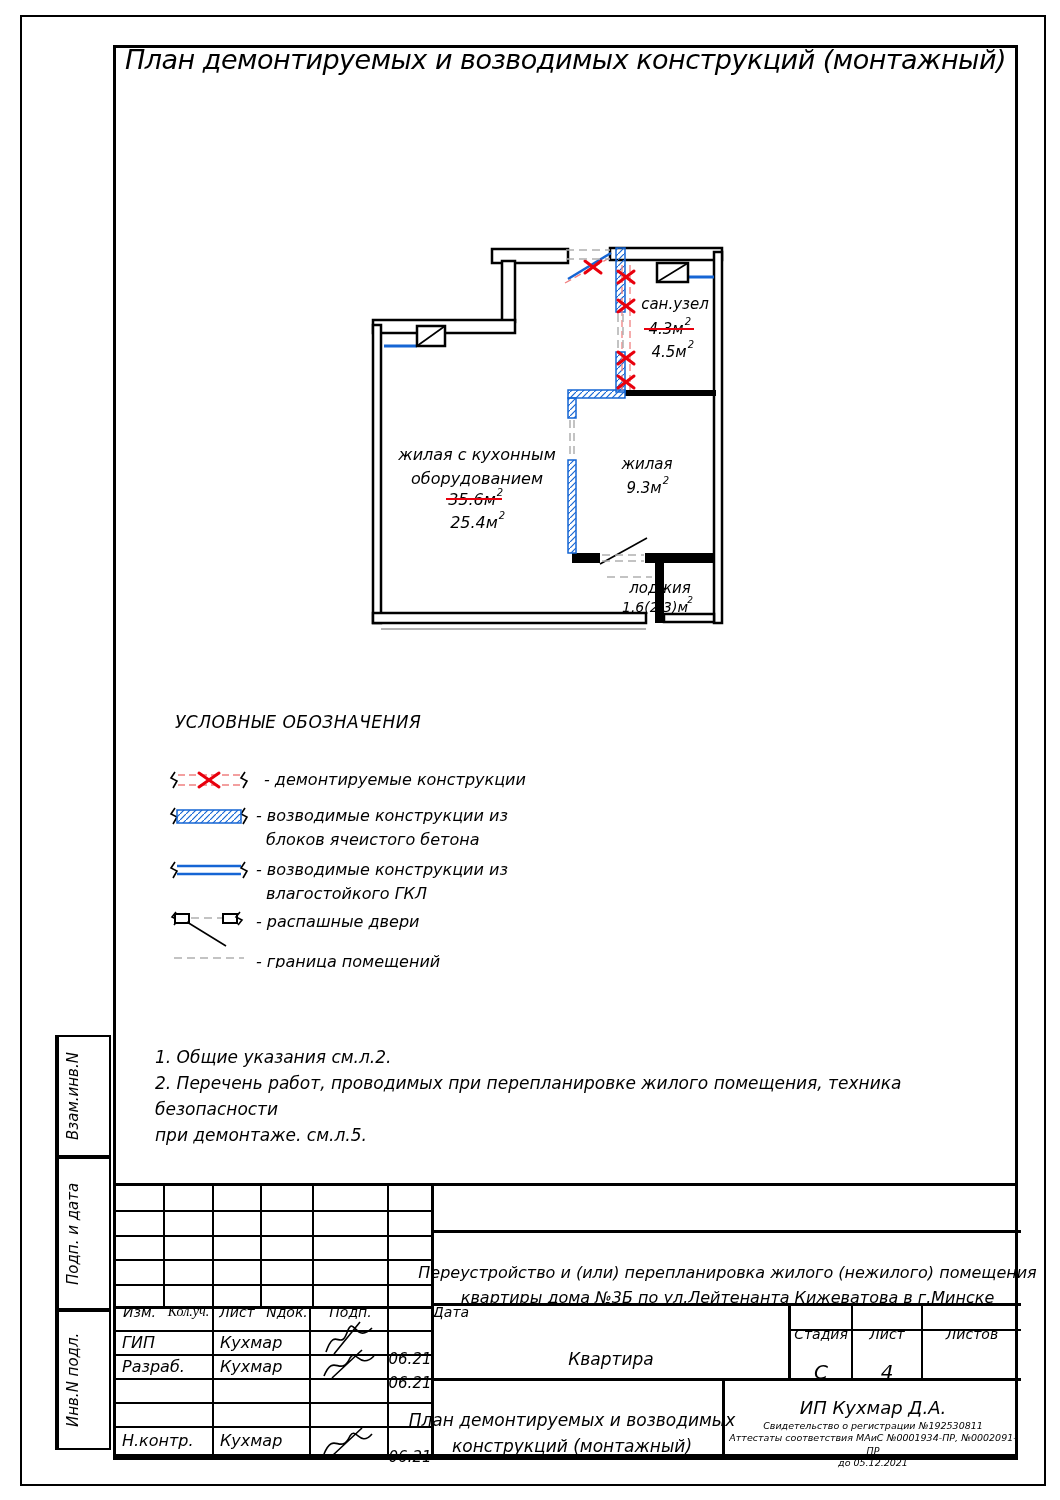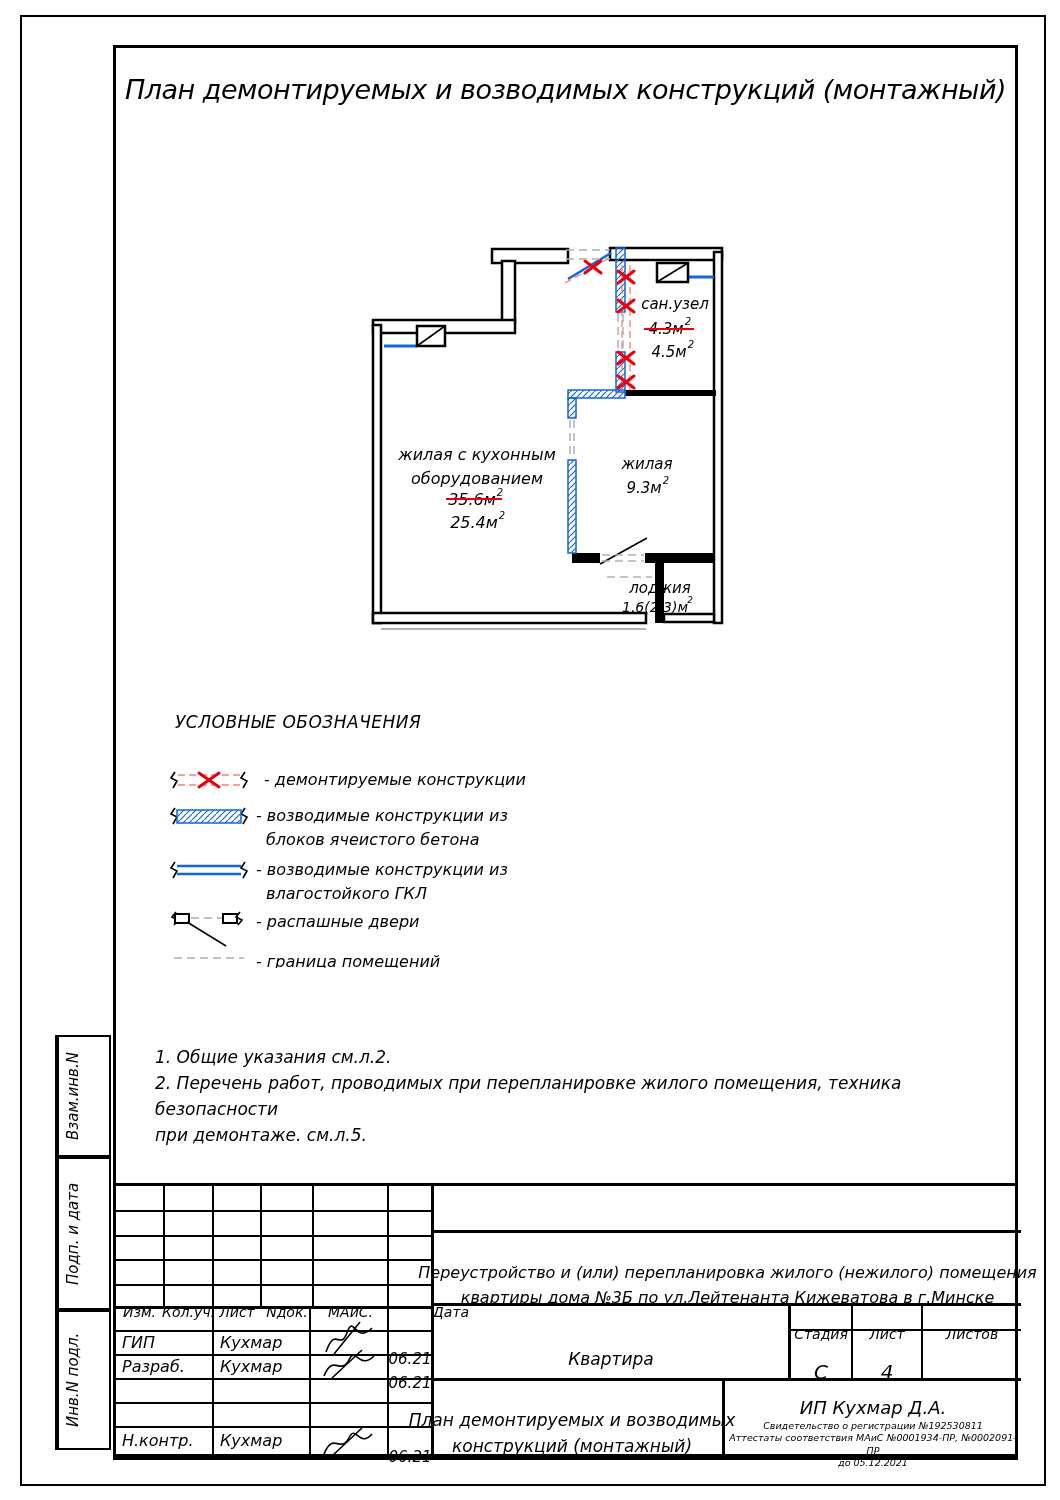--- a/index.html
+++ b/index.html
@@ -4,21 +4,21 @@
 <style>
   html,body { margin:0; padding:0; background:#e8e8e8; }
   .page {
     position:relative; width:1060px; height:1500px; background:#ffffff;
     font-family:"DejaVu Sans", sans-serif; font-style:italic; color:#000;
     overflow:hidden; margin:0 auto;
   }
   .abs { position:absolute; }
   .outer-border { left:20px; top:15px; width:1022px; height:1467px; border:2px solid #000; }
   .main-frame { left:113px; top:45px; width:905px; height:1415px; border:3px solid #000; box-sizing:border-box; }
-  .page-title { left:113px; top:74px; width:905px; text-align:center; font-size:27px; letter-spacing:-0.5px; }
+  .page-title { left:113px; top:44px; width:905px; text-align:center; font-size:27px; letter-spacing:-0.5px; }
 
   
   .legend-title { left:175px; top:712px; font-size:17px; letter-spacing:0.5px; }
   .legend-sym { position:absolute; left:168px; }
   .legend-label { position:absolute; left:256px; font-size:16px; white-space:nowrap; }
   .legend-label2 { position:absolute; left:266px; font-size:16px; white-space:nowrap; }
   .clip15 { height:16px; overflow:hidden; }
 
   
   .notes { left:155px; top:1044px; width:800px; font-size:17px; line-height:26px; }
@@ -251,24 +251,24 @@
     <div class="ln" style="left:0; top:98px; width:315px; height:2px;"></div>
     <div class="ln" style="left:0; top:120px; width:318px; height:3px;"></div>
     <div class="ln" style="left:0; top:144px; width:315px; height:2px;"></div>
     <div class="ln" style="left:0; top:168px; width:315px; height:2px;"></div>
     <div class="ln" style="left:0; top:192px; width:315px; height:2px;"></div>
     <div class="ln" style="left:0; top:216px; width:315px; height:2px;"></div>
     <div class="ln" style="left:0; top:240px; width:315px; height:2px;"></div>
     <div class="ln" style="left:315px; top:0; width:3px; height:268px;"></div>
 
     <div class="cell fs14" style="left:0;   top:98px; width:47px; height:22px;">Изм.</div>
-    <div class="cell fs14" style="left:49px; top:98px; width:47px; height:22px;">Кол.уч.</div>
+    <div class="cell fs14" style="left:49px; top:98px; width:47px; height:22px;font-family:Liberation Serif, serif;">Кол.уч.</div>
     <div class="cell fs14" style="left:98px; top:98px; width:46px; height:22px;">Лист</div>
     <div class="cell fs14" style="left:146px; top:98px; width:50px; height:22px;">Nдок.</div>
-    <div class="cell fs14" style="left:198px; top:98px; width:73px; height:22px;">МАиС.</div>
+    <div class="cell fs14" style="left:198px; top:98px; width:73px; height:22px;">Подп.</div>
     <div class="cell fs14" style="left:273px; top:98px; width:66px; height:22px;padding-left:29px;">Дата</div>
 
     <div class="cell-l fs16" style="left:0;  top:144px; width:94px; height:24px;">ГИП</div>
     <div class="cell-l fs16" style="left:98px; top:144px; width:94px; height:24px;">Кухмар</div>
     <div class="cell fs15" style="left:273px; top:144px; width:42px; height:24px;">06.21</div>
 
     <div class="cell-l fs16" style="left:0;  top:168px; width:94px; height:24px;">Разраб.</div>
     <div class="cell-l fs16" style="left:98px; top:168px; width:94px; height:24px;">Кухмар</div>
     <div class="cell fs15" style="left:273px; top:168px; width:42px; height:24px;">06.21</div>
 

